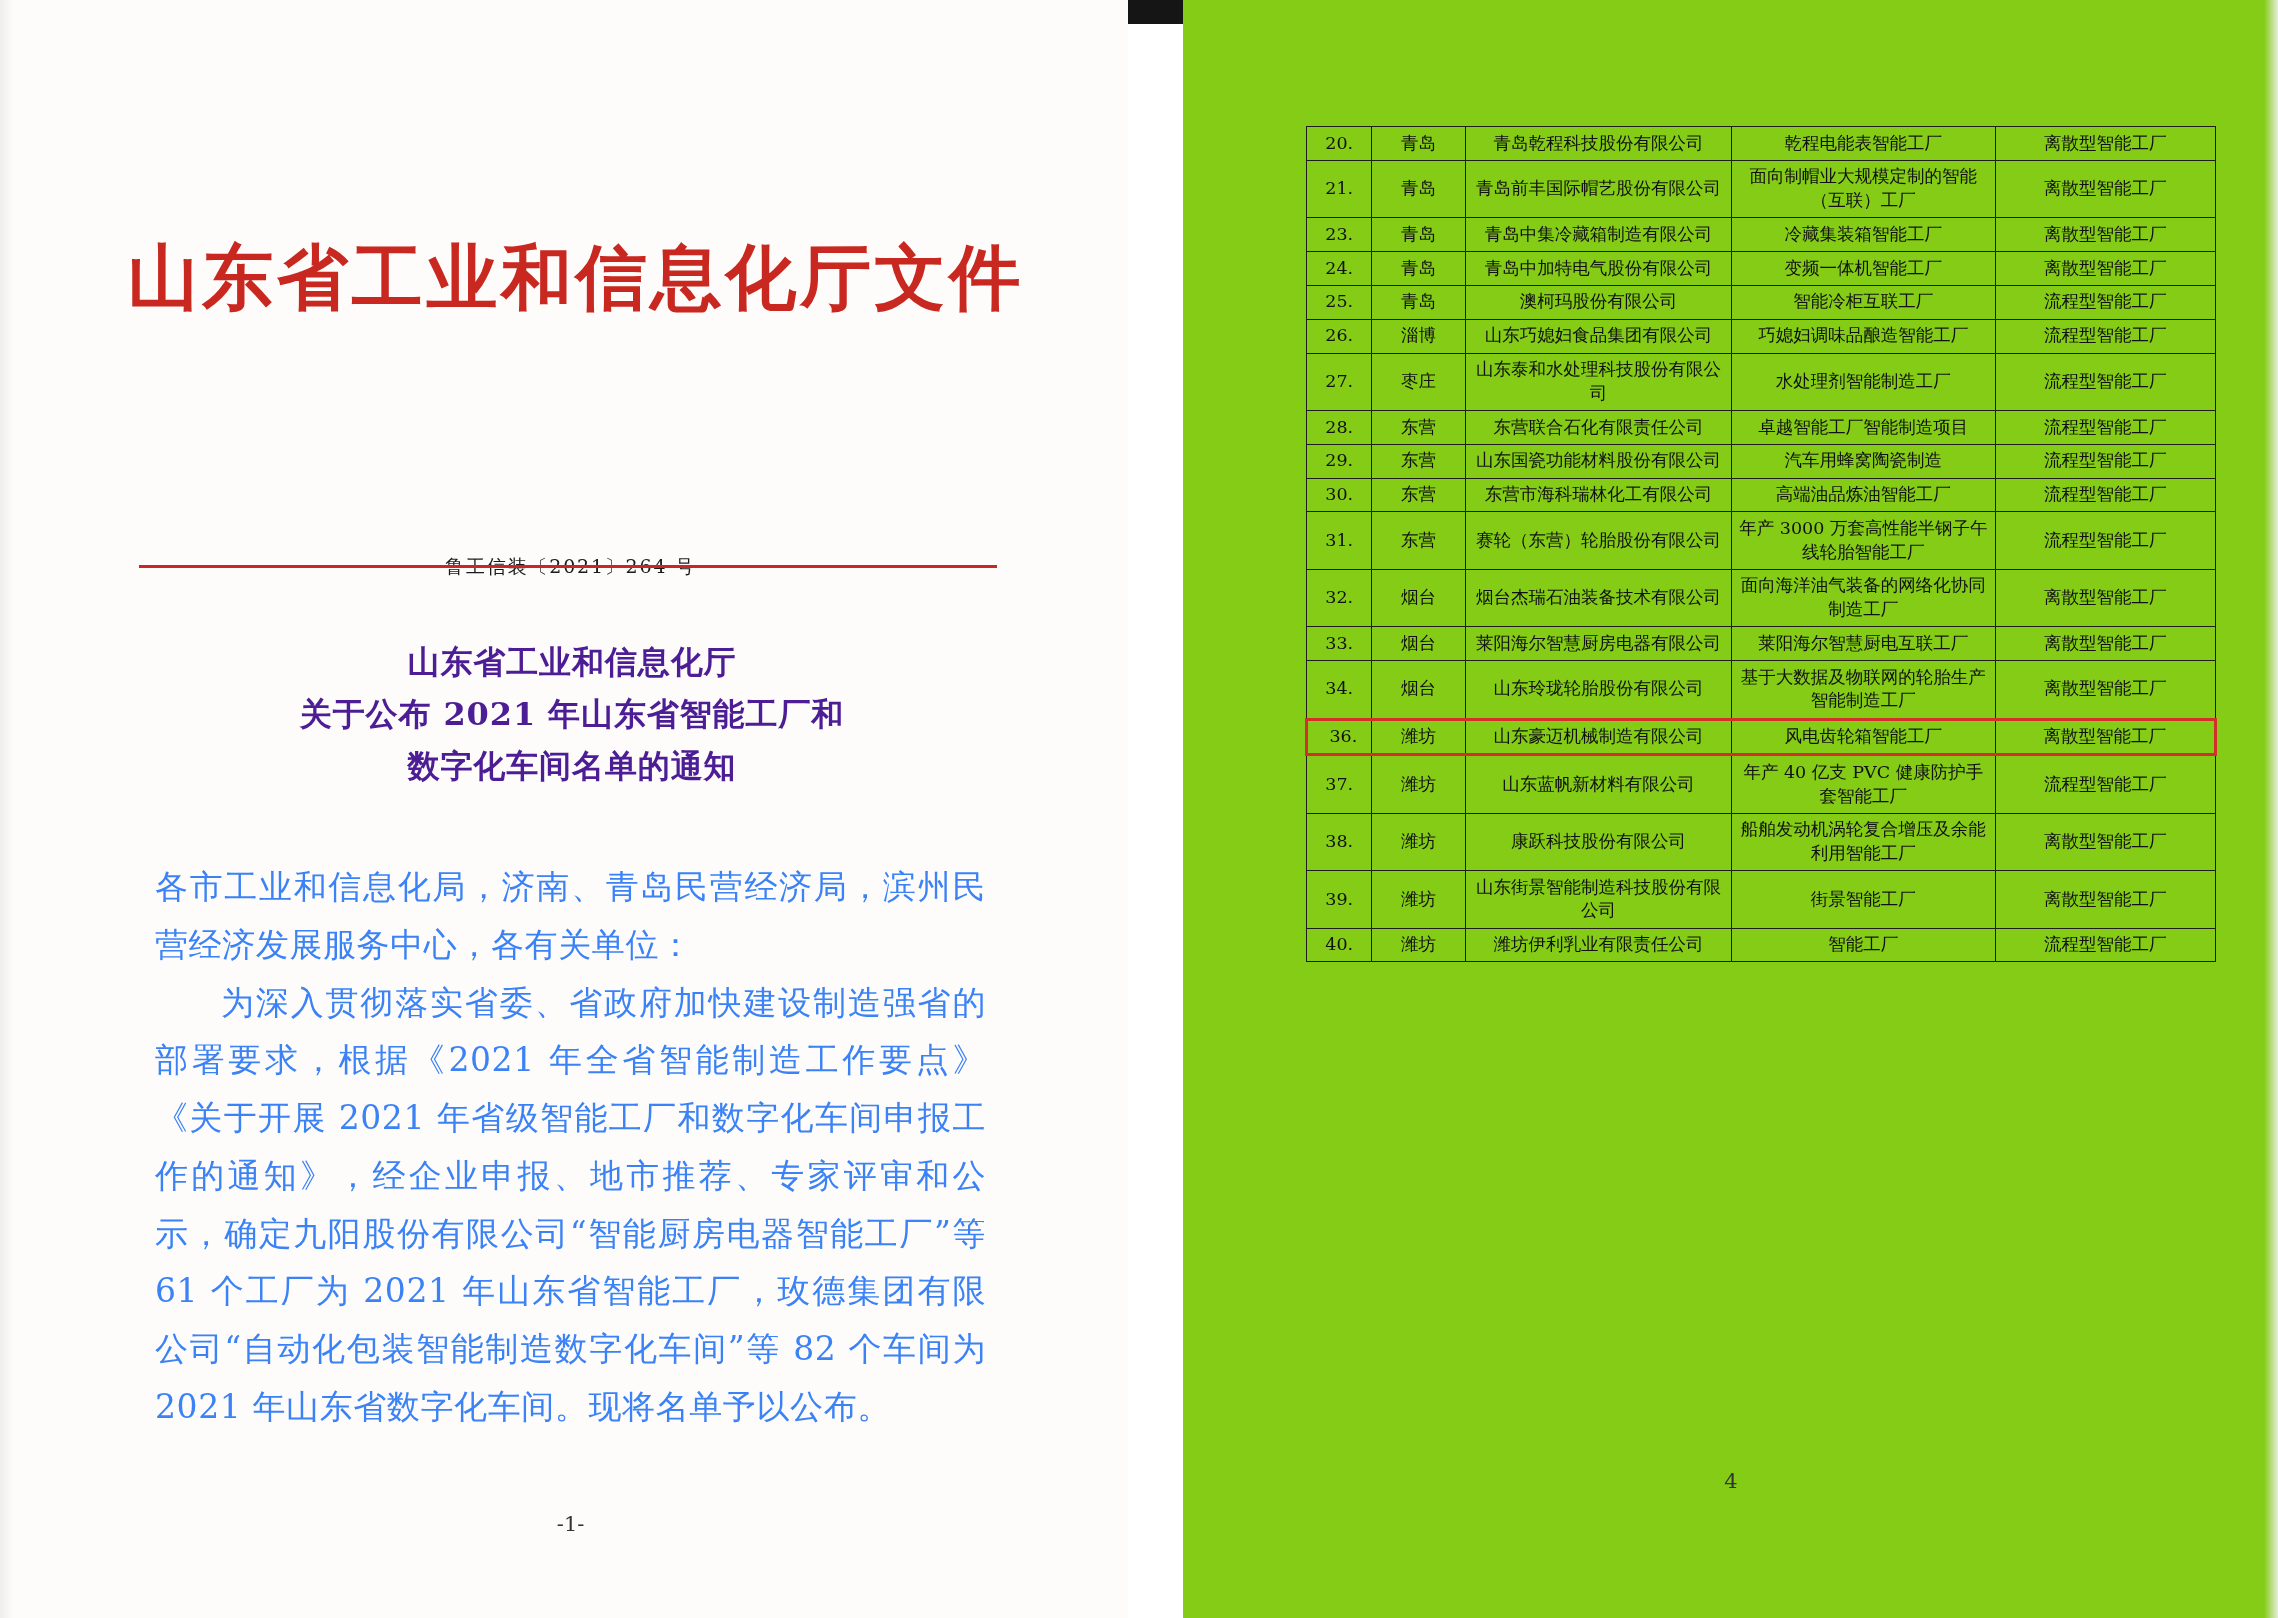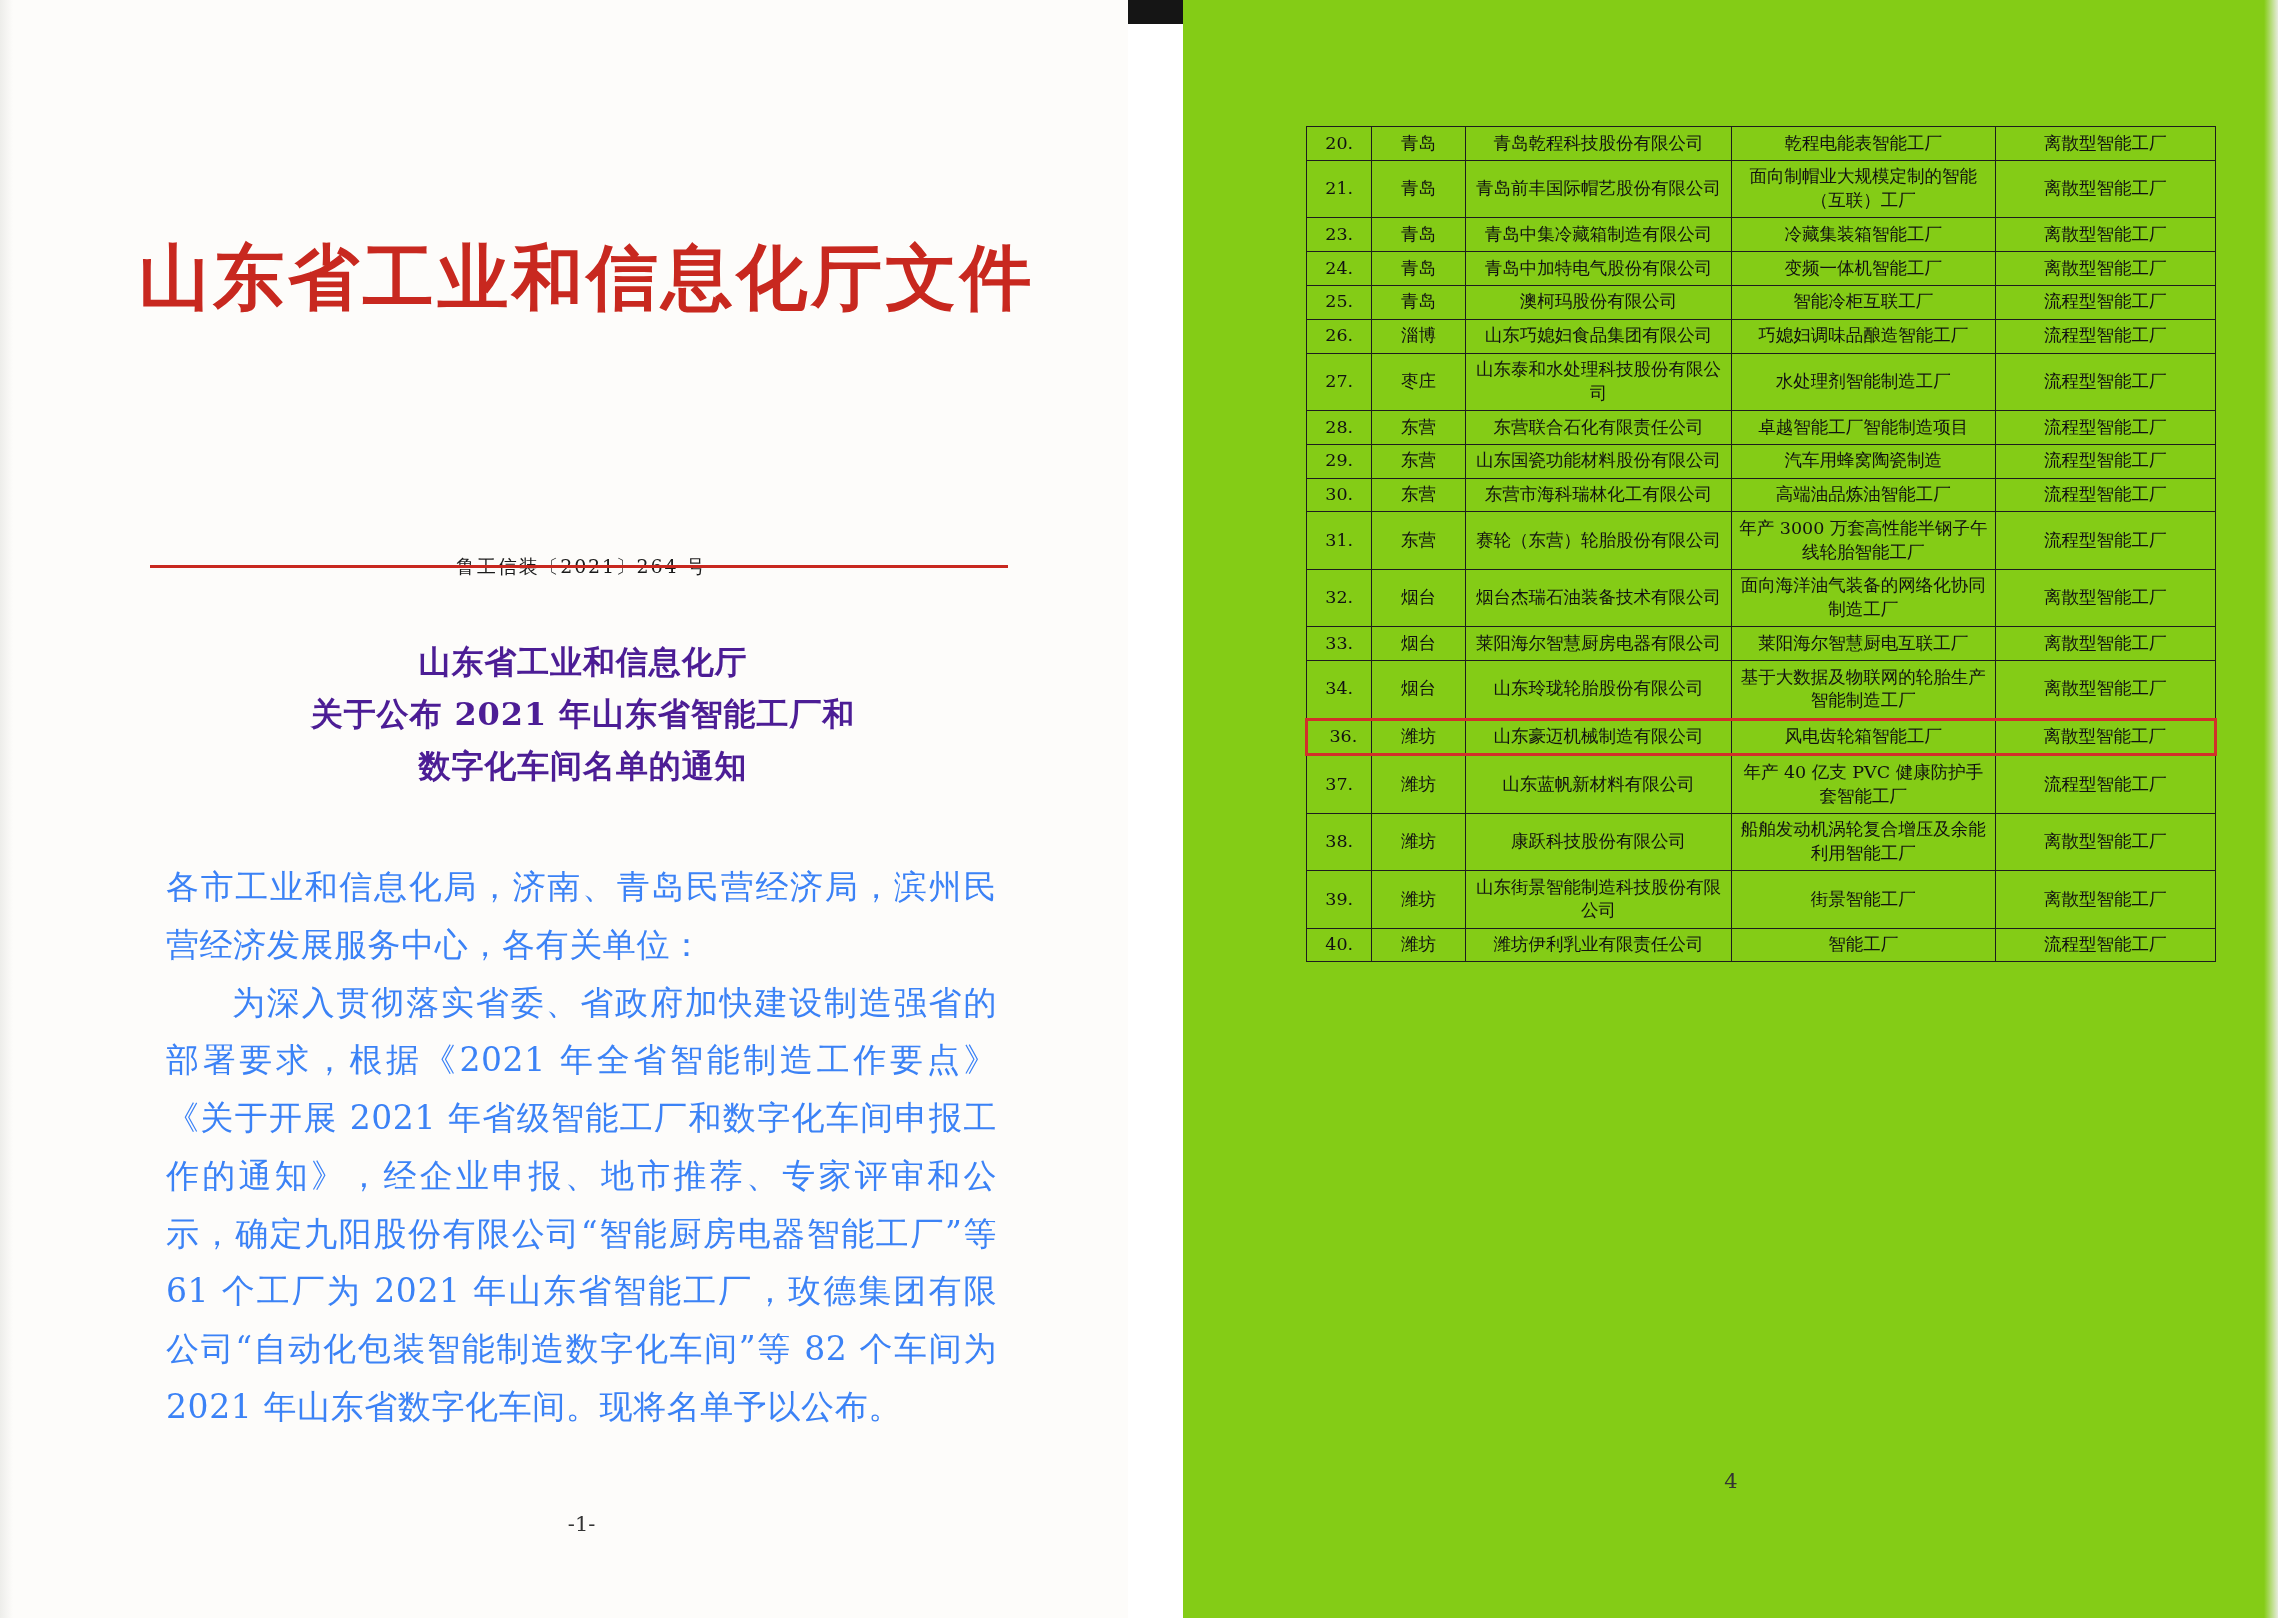--- a/index.html
+++ b/index.html
@@ -30,21 +30,21 @@
     position: absolute;
     left: 0;
     top: 0;
     width: 1128px;
     height: 1619px;
     background: #fdfcfa;
     box-sizing: border-box;
   }
   .page-left-inner {
     position: absolute;
-    left: 122px;
+    left: 111px;
     top: 0;
     width: 923px;
     height: 1410px;
   }
 
   .doc-masthead {
     position: absolute;
     left: 16.6px;
     top: 242px;
     width: 886px;

